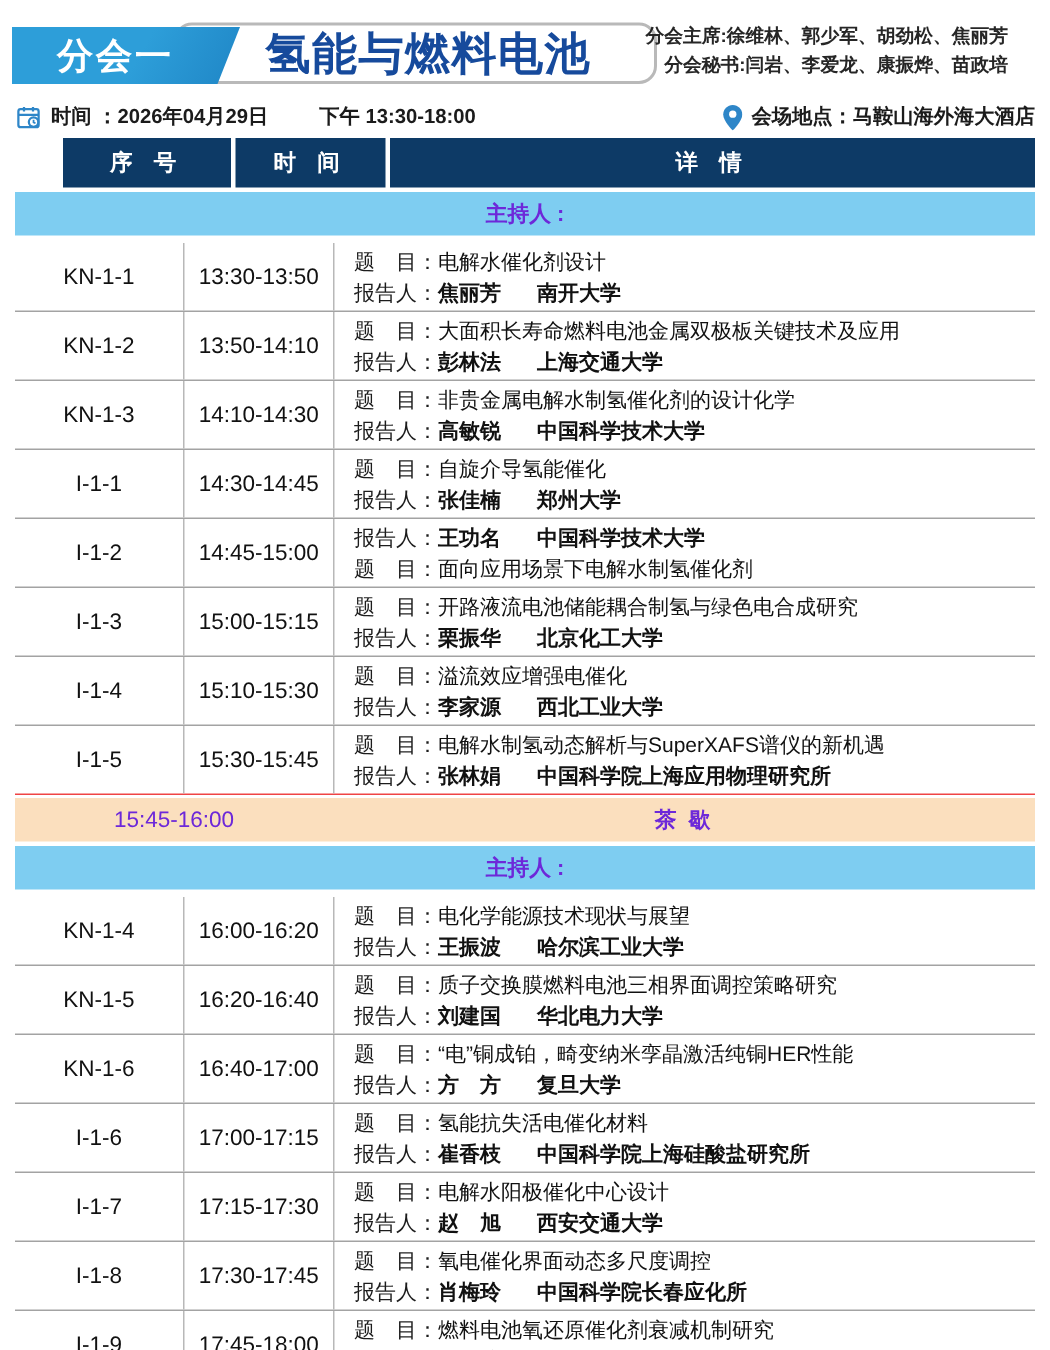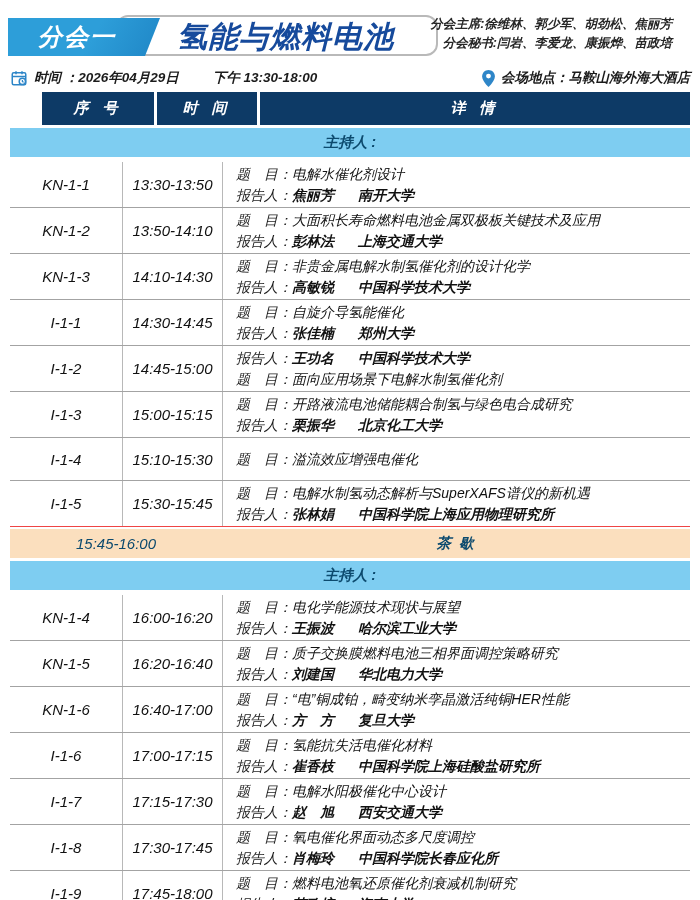--- a/index.html
+++ b/index.html
@@ -2,21 +2,21 @@
 <html lang="zh" style="--navy: #0d3a66; --sky: #7ecdf1; --peach: #fbdfbe; --badge: #2d9ed9; --badge2: #1f86c6; --title: #164a9c; --icon: #2e86c8;"><head>
 <meta charset="utf-8">
 <style>
   :root{
     --navy:#0d3a66; --sky:#7ecdf1; --peach:#fbdfbe;
     --badge:#2d9ed9; --badge2:#1f86c6; --title:#164a9c; --icon:#2e86c8;
   }
   *{box-sizing:border-box;margin:0;padding:0;}
   html,body{background:#fff;}
   body{font-family:"Liberation Sans","DejaVu Sans",sans-serif;color:#1c1c1c;}
-  .page{position:relative;width:700px;height:900px;background:#fff;overflow:hidden;font-style:italic;}
+  .page{position:relative;width:700px;height:900px;background:#fff;overflow:hidden;}
 
   
   .topbar{position:relative;height:64px;}
   .title-box{position:absolute;left:116px;top:15px;width:322px;height:41px;
     border:2px solid #b9b9b9;border-radius:12px;background:#fff;}
   .session-title{position:absolute;left:177px;top:20px;height:34px;line-height:34px;
     font-size:30px;font-weight:bold;color:var(--title);letter-spacing:1px;white-space:nowrap;}
   .badge{position:absolute;left:8px;top:18px;width:152px;height:38px;
     background:linear-gradient(120deg,var(--badge) 55%,var(--badge2));
     clip-path:polygon(0 0,100% 0,calc(100% - 15px) 100%,0 100%);
@@ -31,21 +31,21 @@
   .info-left,.info-right{display:flex;align-items:center;white-space:nowrap;}
   .ic{display:inline-flex;margin-right:6px;color:var(--icon);}
   .period{margin-left:34px;}
 
   
   .schedule{margin:0 10px;width:680px;}
   .thead{display:grid;grid-template-columns:112px 100px 1fr;column-gap:3px;height:33px;padding-left:32px;}
   .thead .hc{background:var(--navy);color:#fff;font-weight:bold;font-size:15px;
     letter-spacing:5px;display:flex;align-items:center;justify-content:center;}
   .band{display:flex;align-items:center;justify-content:center;height:29px;
-    font-size:14.5px;color:#0c4a6e;}
+    font-size:14.5px;color:#6d28d9;}
   .hosts{background:var(--sky);font-weight:bold;margin-top:3px;margin-bottom:5px;}
   .tea{background:var(--peach);display:grid;grid-template-columns:212px 1fr;margin-top:2px;}
   .tea .tea-time{font-size:15px;text-align:center;}
   .tea .tea-label{font-weight:bold;text-align:center;letter-spacing:2px;}
   .sessions{border-bottom:1px solid #ef4444;}
   .sessions.last{border-bottom:3px solid #8b939c;}
   .row{display:grid;grid-template-columns:112px 100px 1fr;min-height:43px;}
   .row + .row{border-top:1px solid #a3a3a3;}
   .cell{display:flex;align-items:center;justify-content:center;font-size:15px;color:#111;}
   .c-time,.c-detail{border-left:1px solid #b8b8b8;}
@@ -160,20 +160,21 @@
         <div class="cell c-detail">
           <div class="line"><span class="lbl">题　目：</span><span>开路液流电池储能耦合制氢与绿色电合成研究</span></div>
           <div class="line"><span class="lbl">报告人：</span><span class="b">栗振华</span><span class="b affil">北京化工大学</span></div>
         </div>
       </div>
       <div class="row">
         <div class="cell c-id">I-1-4</div>
         <div class="cell c-time">15:10-15:30</div>
         <div class="cell c-detail">
           <div class="line"><span class="lbl">题　目：</span><span>溢流效应增强电催化</span></div>
+          <div class="line"><span class="lbl">报告人：</span><span class="b">李家源</span><span class="b affil">西北工业大学</span></div>
         </div>
       </div>
       <div class="row">
         <div class="cell c-id">I-1-5</div>
         <div class="cell c-time">15:30-15:45</div>
         <div class="cell c-detail">
           <div class="line"><span class="lbl">题　目：</span><span>电解水制氢动态解析与SuperXAFS谱仪的新机遇</span></div>
           <div class="line"><span class="lbl">报告人：</span><span class="b">张林娟</span><span class="b affil">中国科学院上海应用物理研究所</span></div>
         </div>
       </div>

